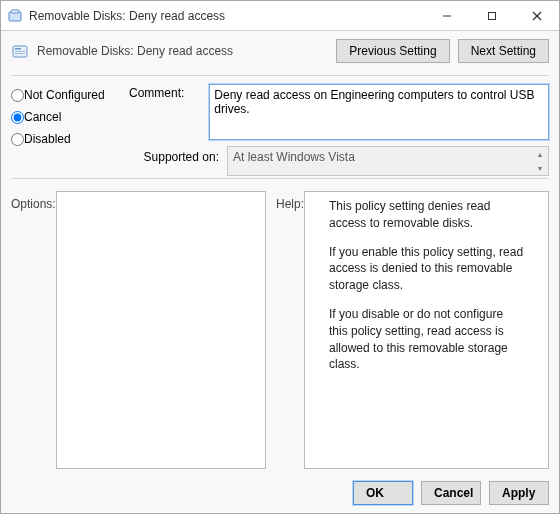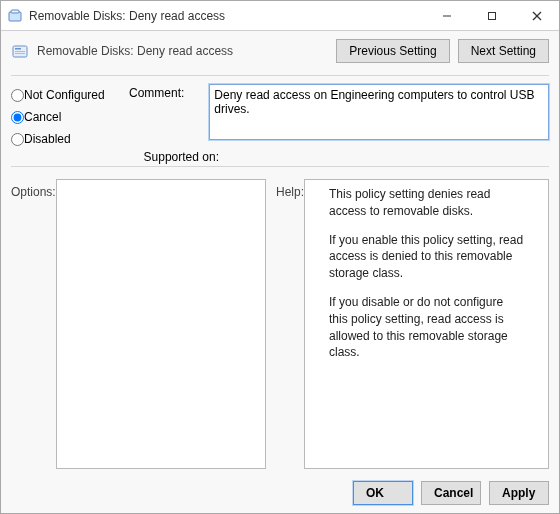--- a/index.html
+++ b/index.html
@@ -223,20 +223,27 @@
         </label>
       </div>
 
       <div style="flex:1; display:flex; flex-direction:column; gap:6px;">
         <div style="display:flex; gap:8px;justify-content:center;">
           <div style="width:90px; padding-top:2px;">Comment:</div>
           <textarea class="comment-box" style="">Deny read access on Engineering computers to control USB drives.</textarea>
         </div>
         <div style="display:flex; gap:8px; align-items:flex-start;">
           <div style="width:90px; text-align:right; padding-top:4px;">Supported on:</div>
+          <div class="supported-box">
+            <span>At least Windows Vista</span>
+            <div class="spinners">
+              <div>▲</div>
+              <div>▼</div>
+            </div>
+          </div>
         </div>
       </div>
     </div>
 
     <hr class="sep">
 
     <div class="lower">
       <div class="col options">
         <div class="col-label">Options:</div>
         <div class="panel"></div>

